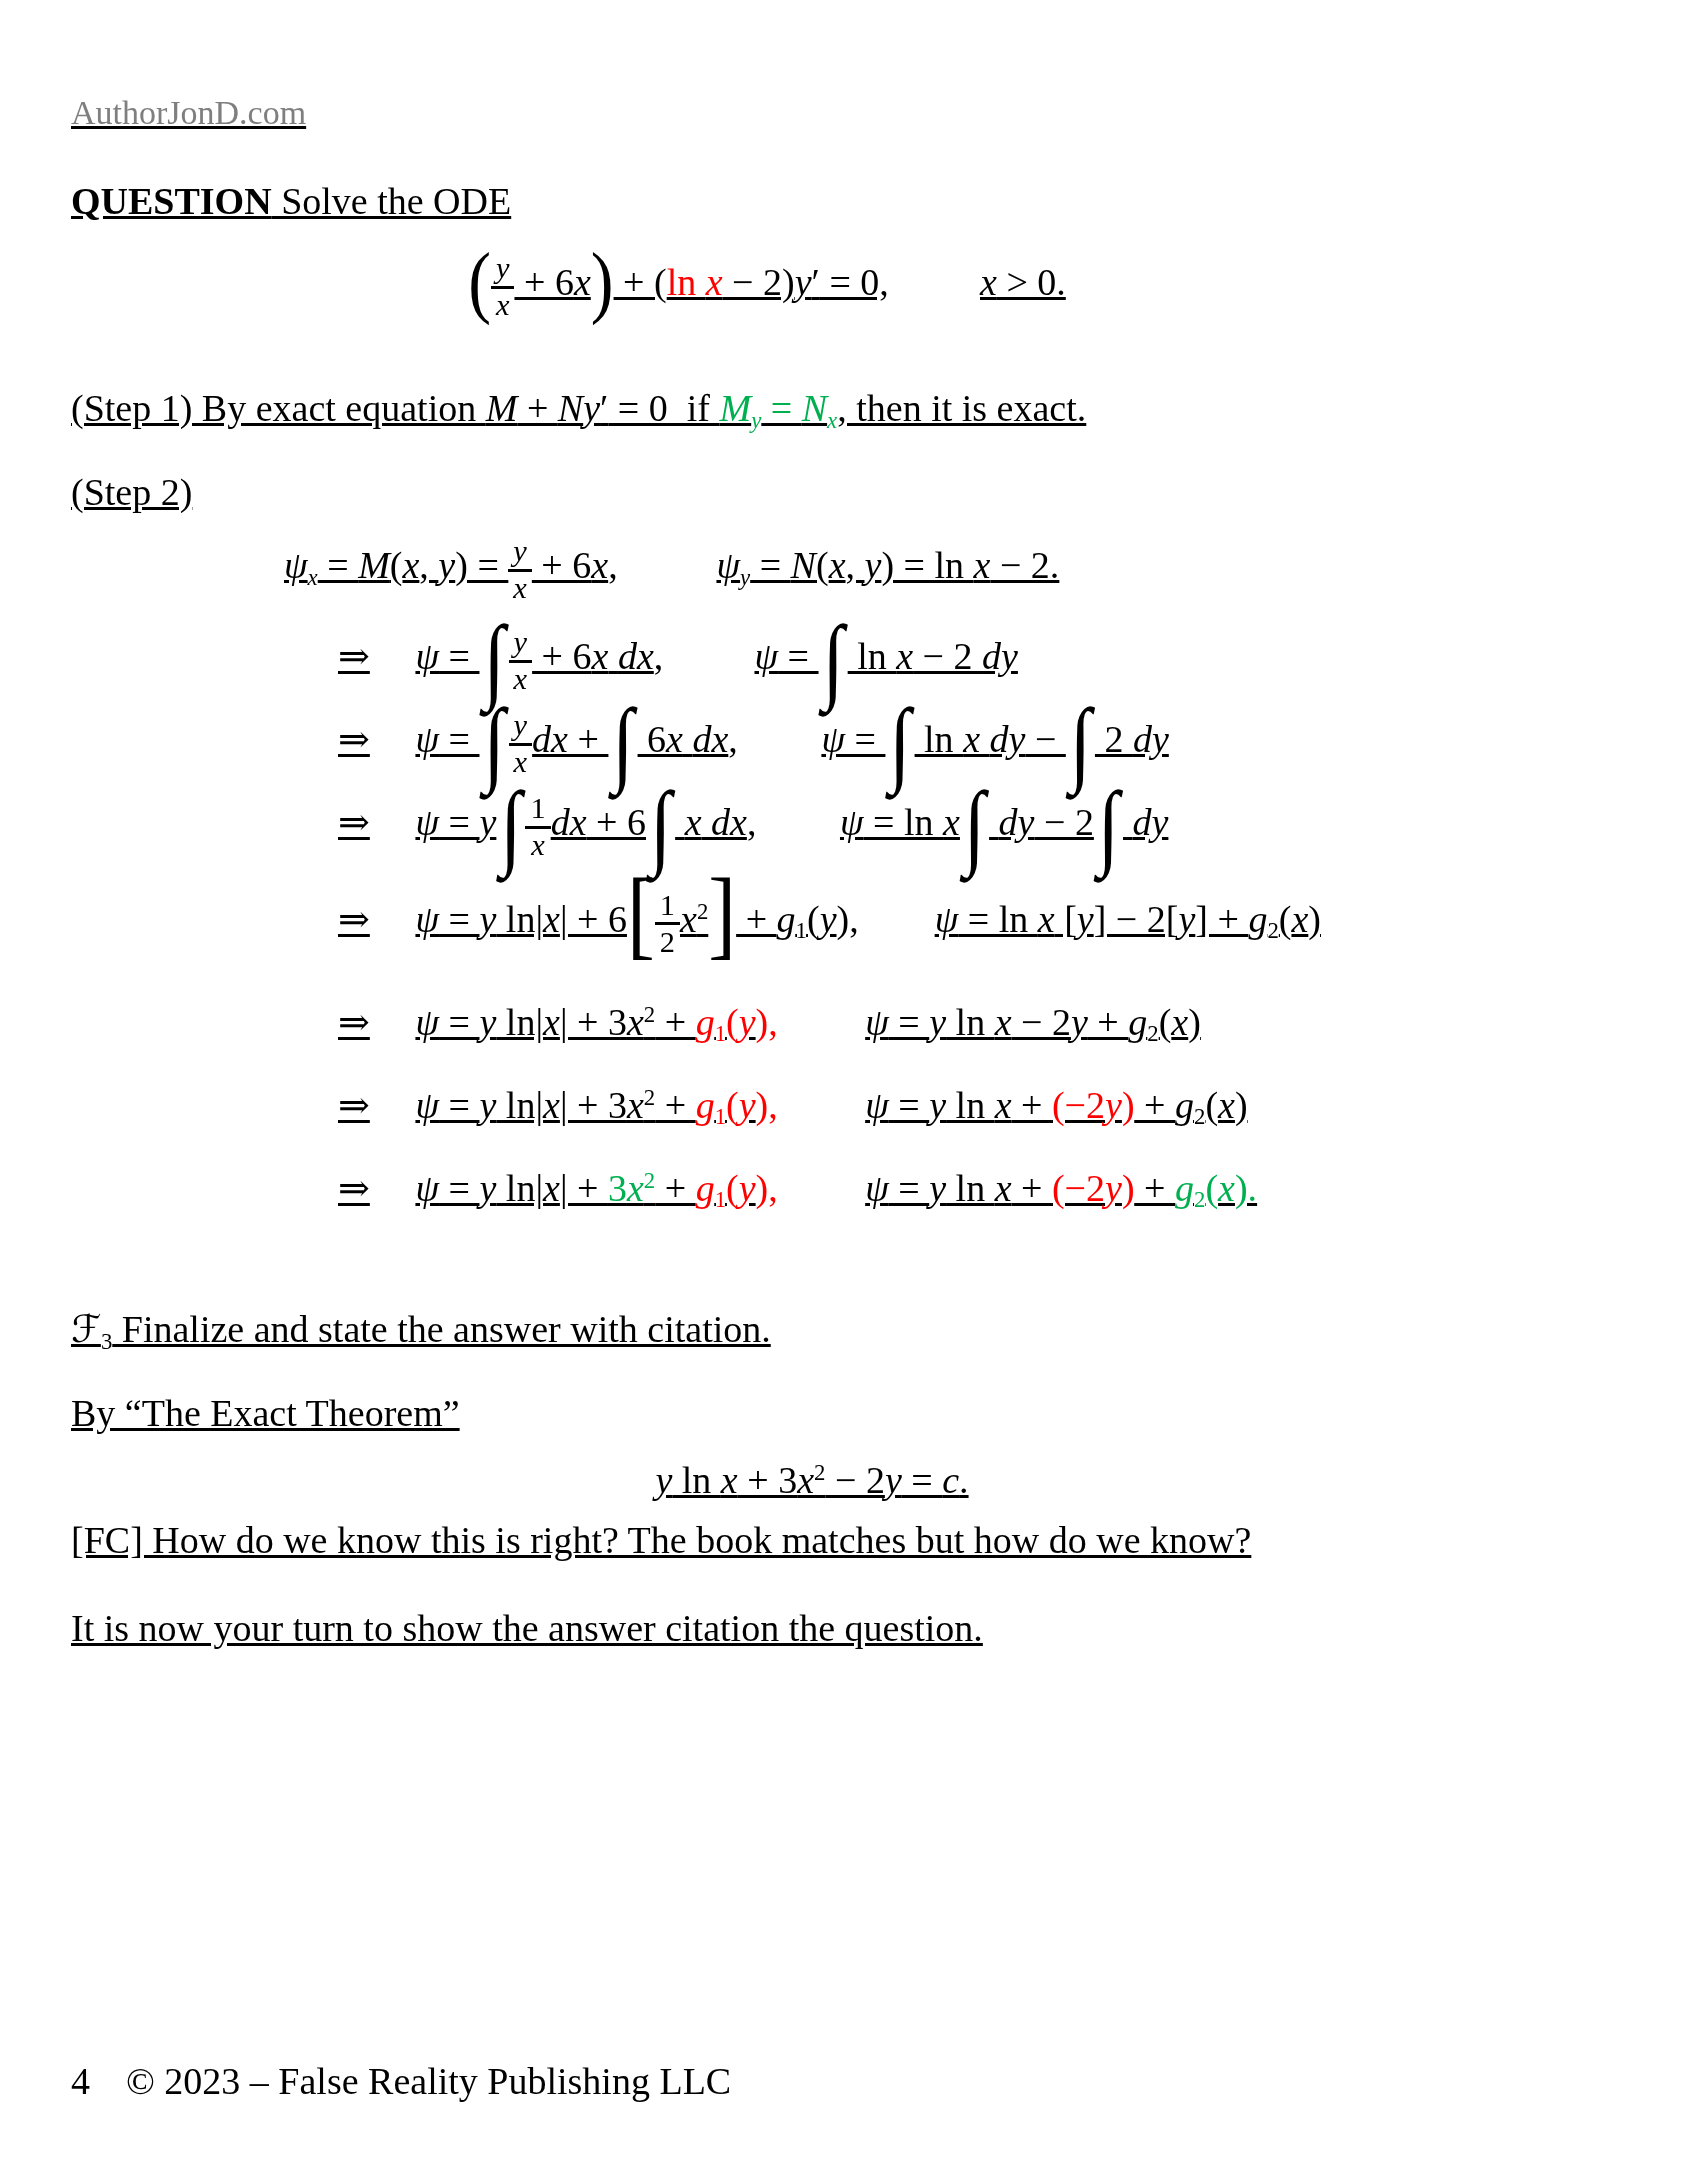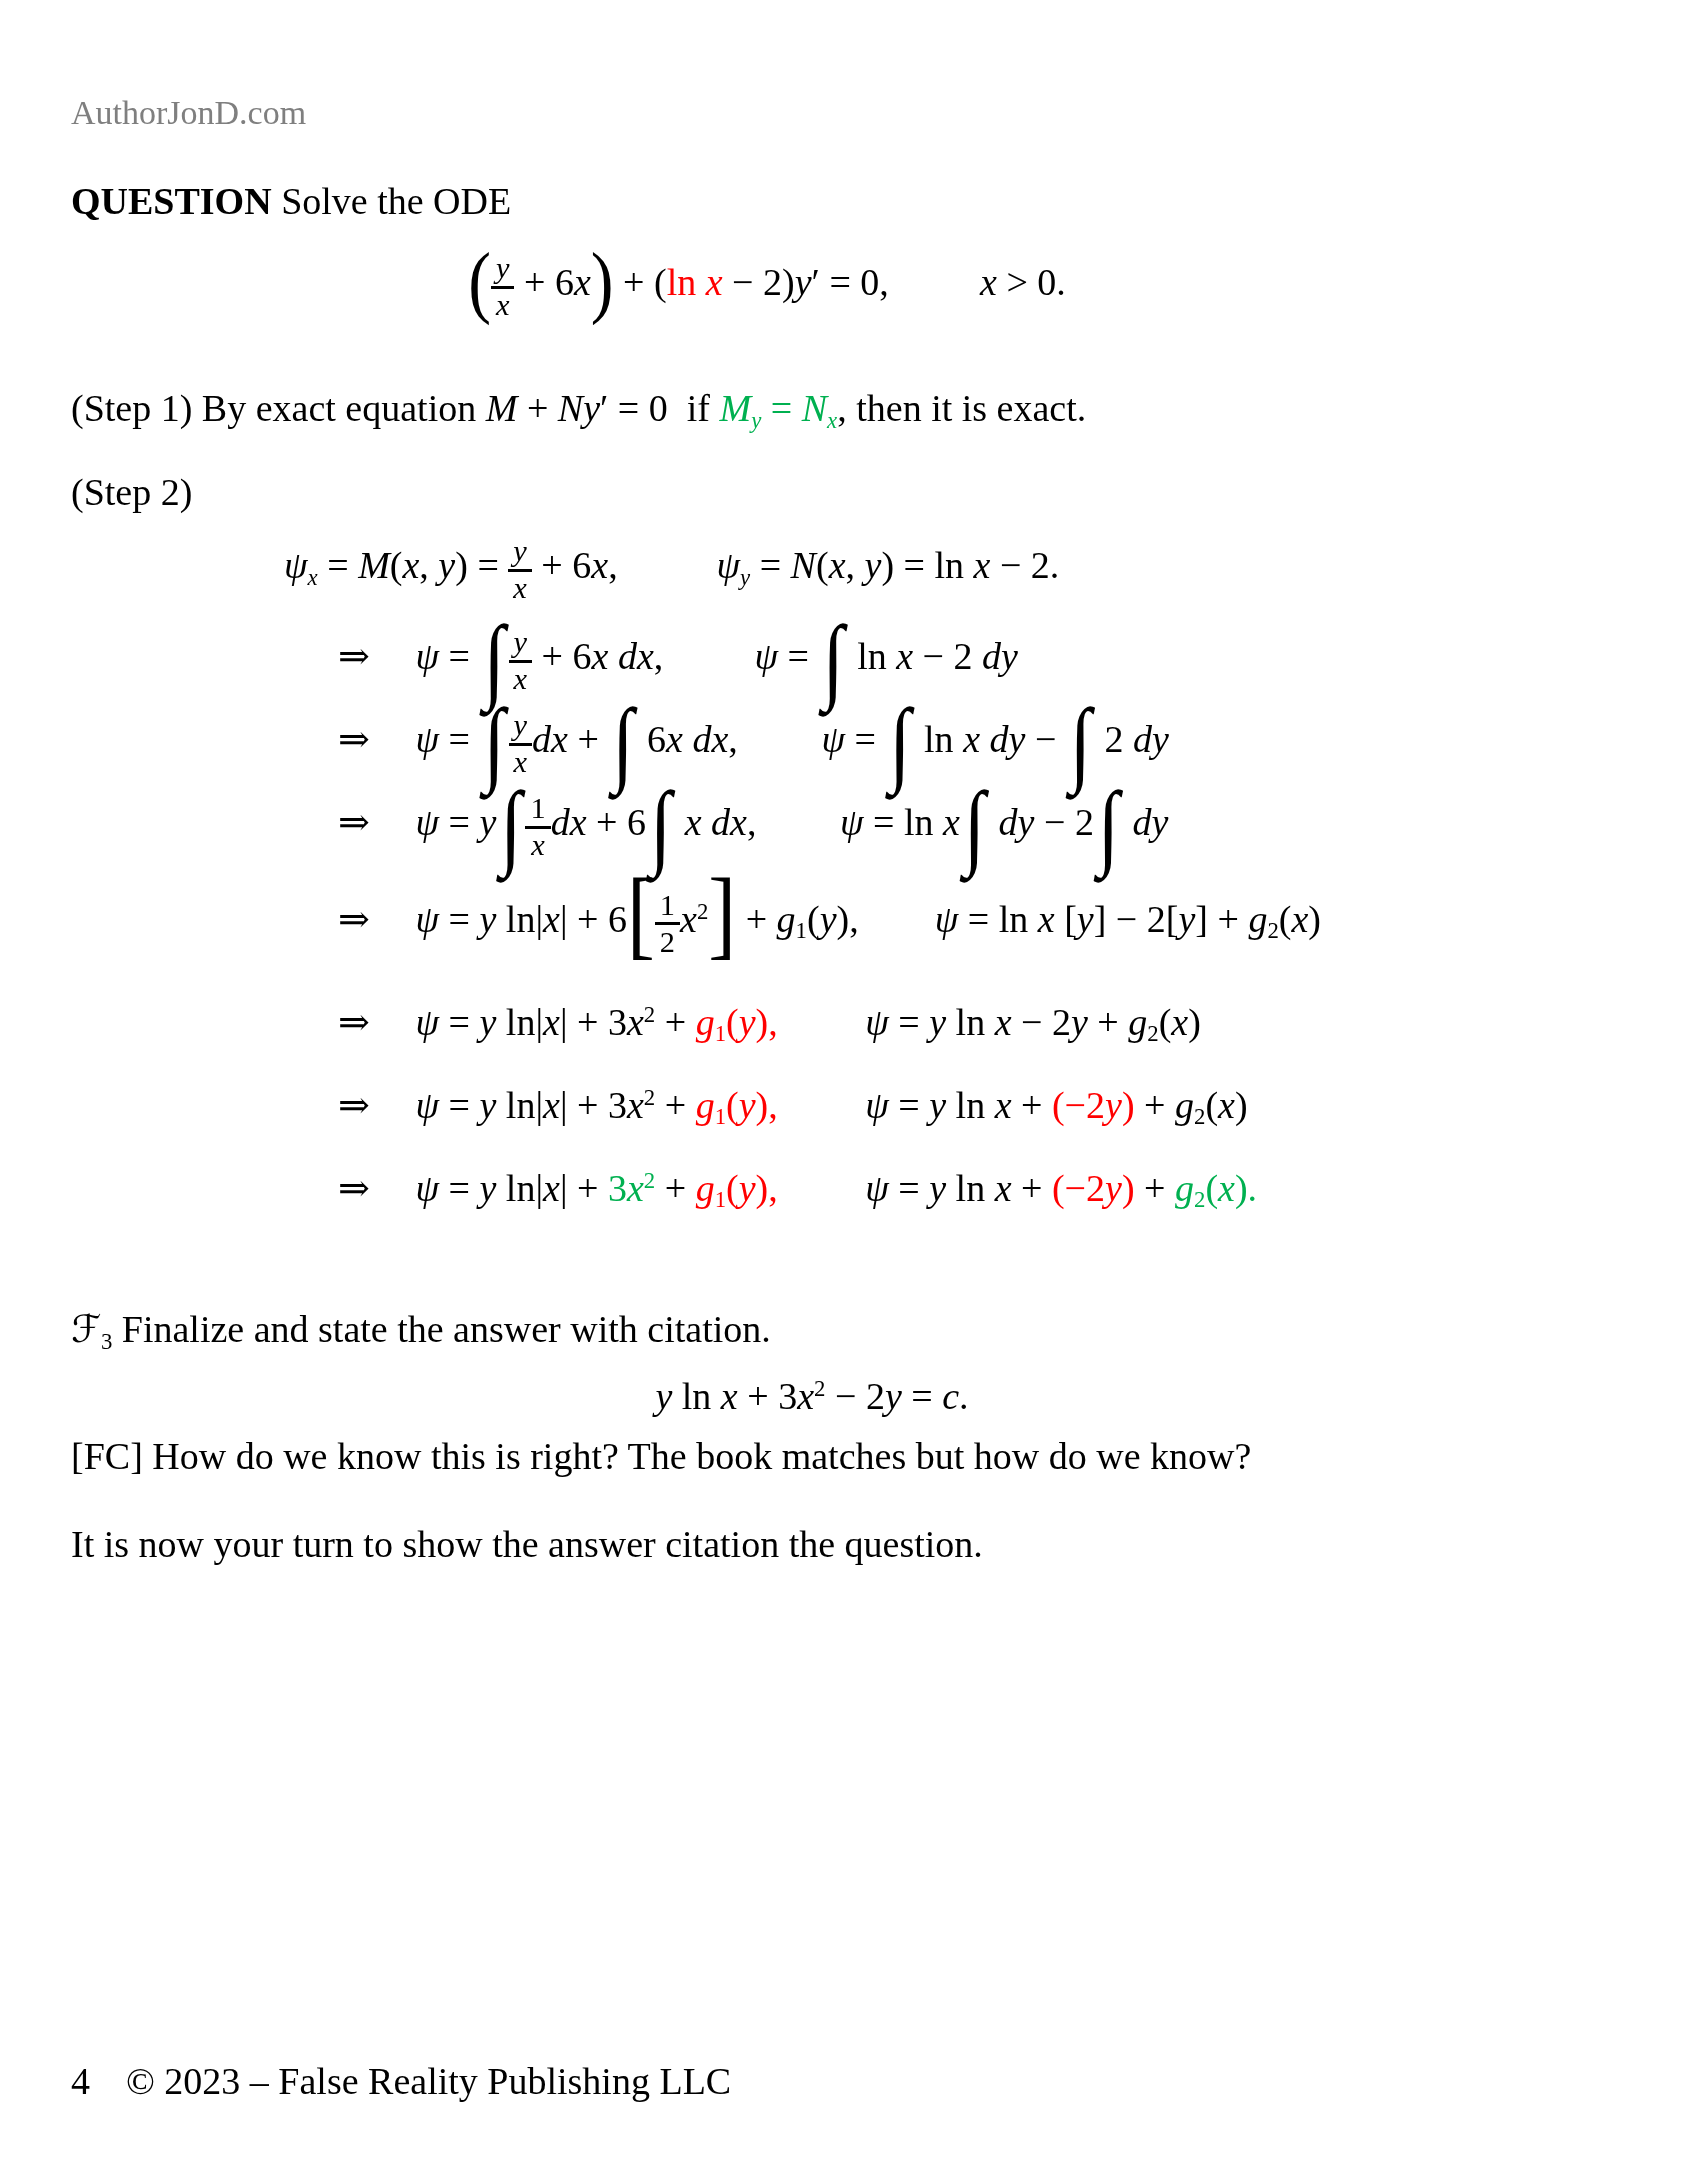--- a/index.html
+++ b/index.html
@@ -1,21 +1,21 @@
 <!DOCTYPE html>
 <html><head>
 <meta charset="utf-8">
 <style>
   html,body{margin:0;padding:0;}
   body{
     width:1683px;height:2178px;background:#ffffff;color:#000000;
     font-family:"Liberation Serif","DejaVu Serif",serif;
     font-size:38px;position:relative;overflow:hidden;
   }
-  .page{padding:93px 71px 0 71px;}
+  .page{padding:93px 71px 0 71px;text-decoration:underline;}
   .site-header{color:#7f7f7f;font-size:34px;height:40px;line-height:40px;}
   .q-line{margin-top:44px;height:48px;line-height:48px;white-space:pre;}
   .q-line b{font-weight:bold;}
   .mline{white-space:pre;}
   .disp1{margin-top:4px;height:107px;line-height:107px;text-align:center;padding-right:149px;}
   .para{margin-top:48px;height:48px;line-height:48px;white-space:pre;}
   .step2-label{margin-top:36px;height:48px;line-height:48px;}
   .disp2{height:99px;line-height:99px;margin-left:213px;}
   .dline{height:83px;line-height:83px;margin-left:267px;}
   .dline.tall{height:95px;line-height:95px;}
@@ -61,20 +61,21 @@
   <div class="dline mline"><span>⇒</span><span class="msp" style="width: 1.2em;"></span><span class="it">ψ</span><span> = </span><span class="intg">∫</span><span class="frac"><span class="num"><span class="it">y</span></span><span class="den"><span class="it">x</span></span></span><span> + 6</span><span class="it">x</span><span> </span><span class="it">dx</span><span>,</span><span class="msp" style="width: 2.4em;"></span><span class="it">ψ</span><span> = </span><span class="intg">∫</span><span> ln </span><span class="it">x</span><span> − 2 </span><span class="it">dy</span></div>
   <div class="dline mline"><span>⇒</span><span class="msp" style="width: 1.2em;"></span><span class="it">ψ</span><span> = </span><span class="intg">∫</span><span class="frac"><span class="num"><span class="it">y</span></span><span class="den"><span class="it">x</span></span></span><span class="it">dx</span><span> + </span><span class="intg">∫</span><span> 6</span><span class="it">x</span><span> </span><span class="it">dx</span><span>,</span><span class="msp" style="width: 2.2em;"></span><span class="it">ψ</span><span> = </span><span class="intg">∫</span><span> ln </span><span class="it">x</span><span> </span><span class="it">dy</span><span> − </span><span class="intg">∫</span><span> 2 </span><span class="it">dy</span></div>
   <div class="dline mline"><span>⇒</span><span class="msp" style="width: 1.2em;"></span><span class="it">ψ</span><span> = </span><span class="it">y</span><span class="intg">∫</span><span class="frac"><span class="num"><span>1</span></span><span class="den"><span class="it">x</span></span></span><span class="it">dx</span><span> + 6</span><span class="intg">∫</span><span> </span><span class="it">x</span><span> </span><span class="it">dx</span><span>,</span><span class="msp" style="width: 2.2em;"></span><span class="it">ψ</span><span> = ln </span><span class="it">x</span><span class="intg">∫</span><span> </span><span class="it">dy</span><span> − 2</span><span class="intg">∫</span><span> </span><span class="it">dy</span></div>
   <div class="dline tall mline"><span>⇒</span><span class="msp" style="width: 1.2em;"></span><span class="it">ψ</span><span> = </span><span class="it">y</span><span> ln|</span><span class="it">x</span><span>| + 6</span><span class="bigd" style="font-size: 2.2em;">[</span><span class="frac"><span class="num"><span>1</span></span><span class="den"><span>2</span></span></span><span class="it">x</span><span class="tsup">2</span><span class="bigd" style="font-size: 2.2em;">]</span><span> + </span><span class="it">g</span><span class="tsub">1</span><span>(</span><span class="it">y</span><span>),</span><span class="msp" style="width: 2em;"></span><span class="it">ψ</span><span> = ln </span><span class="it">x</span><span> [</span><span class="it">y</span><span>] − 2[</span><span class="it">y</span><span>] + </span><span class="it">g</span><span class="tsub">2</span><span>(</span><span class="it">x</span><span>)</span></div>
   <div class="dline gap-top mline"><span>⇒</span><span class="msp" style="width: 1.2em;"></span><span class="it">ψ</span><span> = </span><span class="it">y</span><span> ln|</span><span class="it">x</span><span>| + 3</span><span class="it">x</span><span class="tsup">2</span><span> + </span><span class="it" style="color: rgb(255, 0, 0);">g</span><span class="tsub" style="color: rgb(255, 0, 0);">1</span><span style="color: rgb(255, 0, 0);">(</span><span class="it" style="color: rgb(255, 0, 0);">y</span><span style="color: rgb(255, 0, 0);">),</span><span class="msp" style="width: 2.3em;"></span><span class="it">ψ</span><span> = </span><span class="it">y</span><span> ln </span><span class="it">x</span><span> − 2</span><span class="it">y</span><span> + </span><span class="it">g</span><span class="tsub">2</span><span>(</span><span class="it">x</span><span>)</span></div>
   <div class="dline mline"><span>⇒</span><span class="msp" style="width: 1.2em;"></span><span class="it">ψ</span><span> = </span><span class="it">y</span><span> ln|</span><span class="it">x</span><span>| + 3</span><span class="it">x</span><span class="tsup">2</span><span> + </span><span class="it" style="color: rgb(255, 0, 0);">g</span><span class="tsub" style="color: rgb(255, 0, 0);">1</span><span style="color: rgb(255, 0, 0);">(</span><span class="it" style="color: rgb(255, 0, 0);">y</span><span style="color: rgb(255, 0, 0);">),</span><span class="msp" style="width: 2.3em;"></span><span class="it">ψ</span><span> = </span><span class="it">y</span><span> ln </span><span class="it">x</span><span> + </span><span style="color: rgb(255, 0, 0);">(−2</span><span class="it" style="color: rgb(255, 0, 0);">y</span><span style="color: rgb(255, 0, 0);">)</span><span> + </span><span class="it">g</span><span class="tsub">2</span><span>(</span><span class="it">x</span><span>)</span></div>
   <div class="dline mline"><span>⇒</span><span class="msp" style="width: 1.2em;"></span><span class="it">ψ</span><span> = </span><span class="it">y</span><span> ln|</span><span class="it">x</span><span>| + </span><span style="color: rgb(0, 176, 80);">3</span><span class="it" style="color: rgb(0, 176, 80);">x</span><span class="tsup" style="color: rgb(0, 176, 80);">2</span><span> + </span><span class="it" style="color: rgb(255, 0, 0);">g</span><span class="tsub" style="color: rgb(255, 0, 0);">1</span><span style="color: rgb(255, 0, 0);">(</span><span class="it" style="color: rgb(255, 0, 0);">y</span><span style="color: rgb(255, 0, 0);">),</span><span class="msp" style="width: 2.3em;"></span><span class="it">ψ</span><span> = </span><span class="it">y</span><span> ln </span><span class="it">x</span><span> + </span><span style="color: rgb(255, 0, 0);">(−2</span><span class="it" style="color: rgb(255, 0, 0);">y</span><span style="color: rgb(255, 0, 0);">)</span><span> + </span><span class="it" style="color: rgb(0, 176, 80);">g</span><span class="tsub" style="color: rgb(0, 176, 80);">2</span><span style="color: rgb(0, 176, 80);">(</span><span class="it" style="color: rgb(0, 176, 80);">x</span><span style="color: rgb(0, 176, 80);">).</span></div>
 
   <div class="f3-line mline"><span class="scriptF">ℱ</span><span class="tsub">3</span><span> Finalize and state the answer with citation.</span></div>
 
+  <div class="by-line">By “The Exact Theorem”</div>
 
   <div class="disp3 mline"><span class="it">y</span><span> ln </span><span class="it">x</span><span> + 3</span><span class="it">x</span><span class="tsup">2</span><span> − 2</span><span class="it">y</span><span> = </span><span class="it">c</span><span>.</span></div>
 
   <div class="fc-line">[FC] How do we know this is right? The book matches but how do we know?</div>
 
   <div class="turn-line">It is now your turn to show the answer citation the question.</div>
 
   <div class="footer"><span class="pageno">4</span><span>© 2023 – False Reality Publishing LLC</span></div>
 
 </div>

